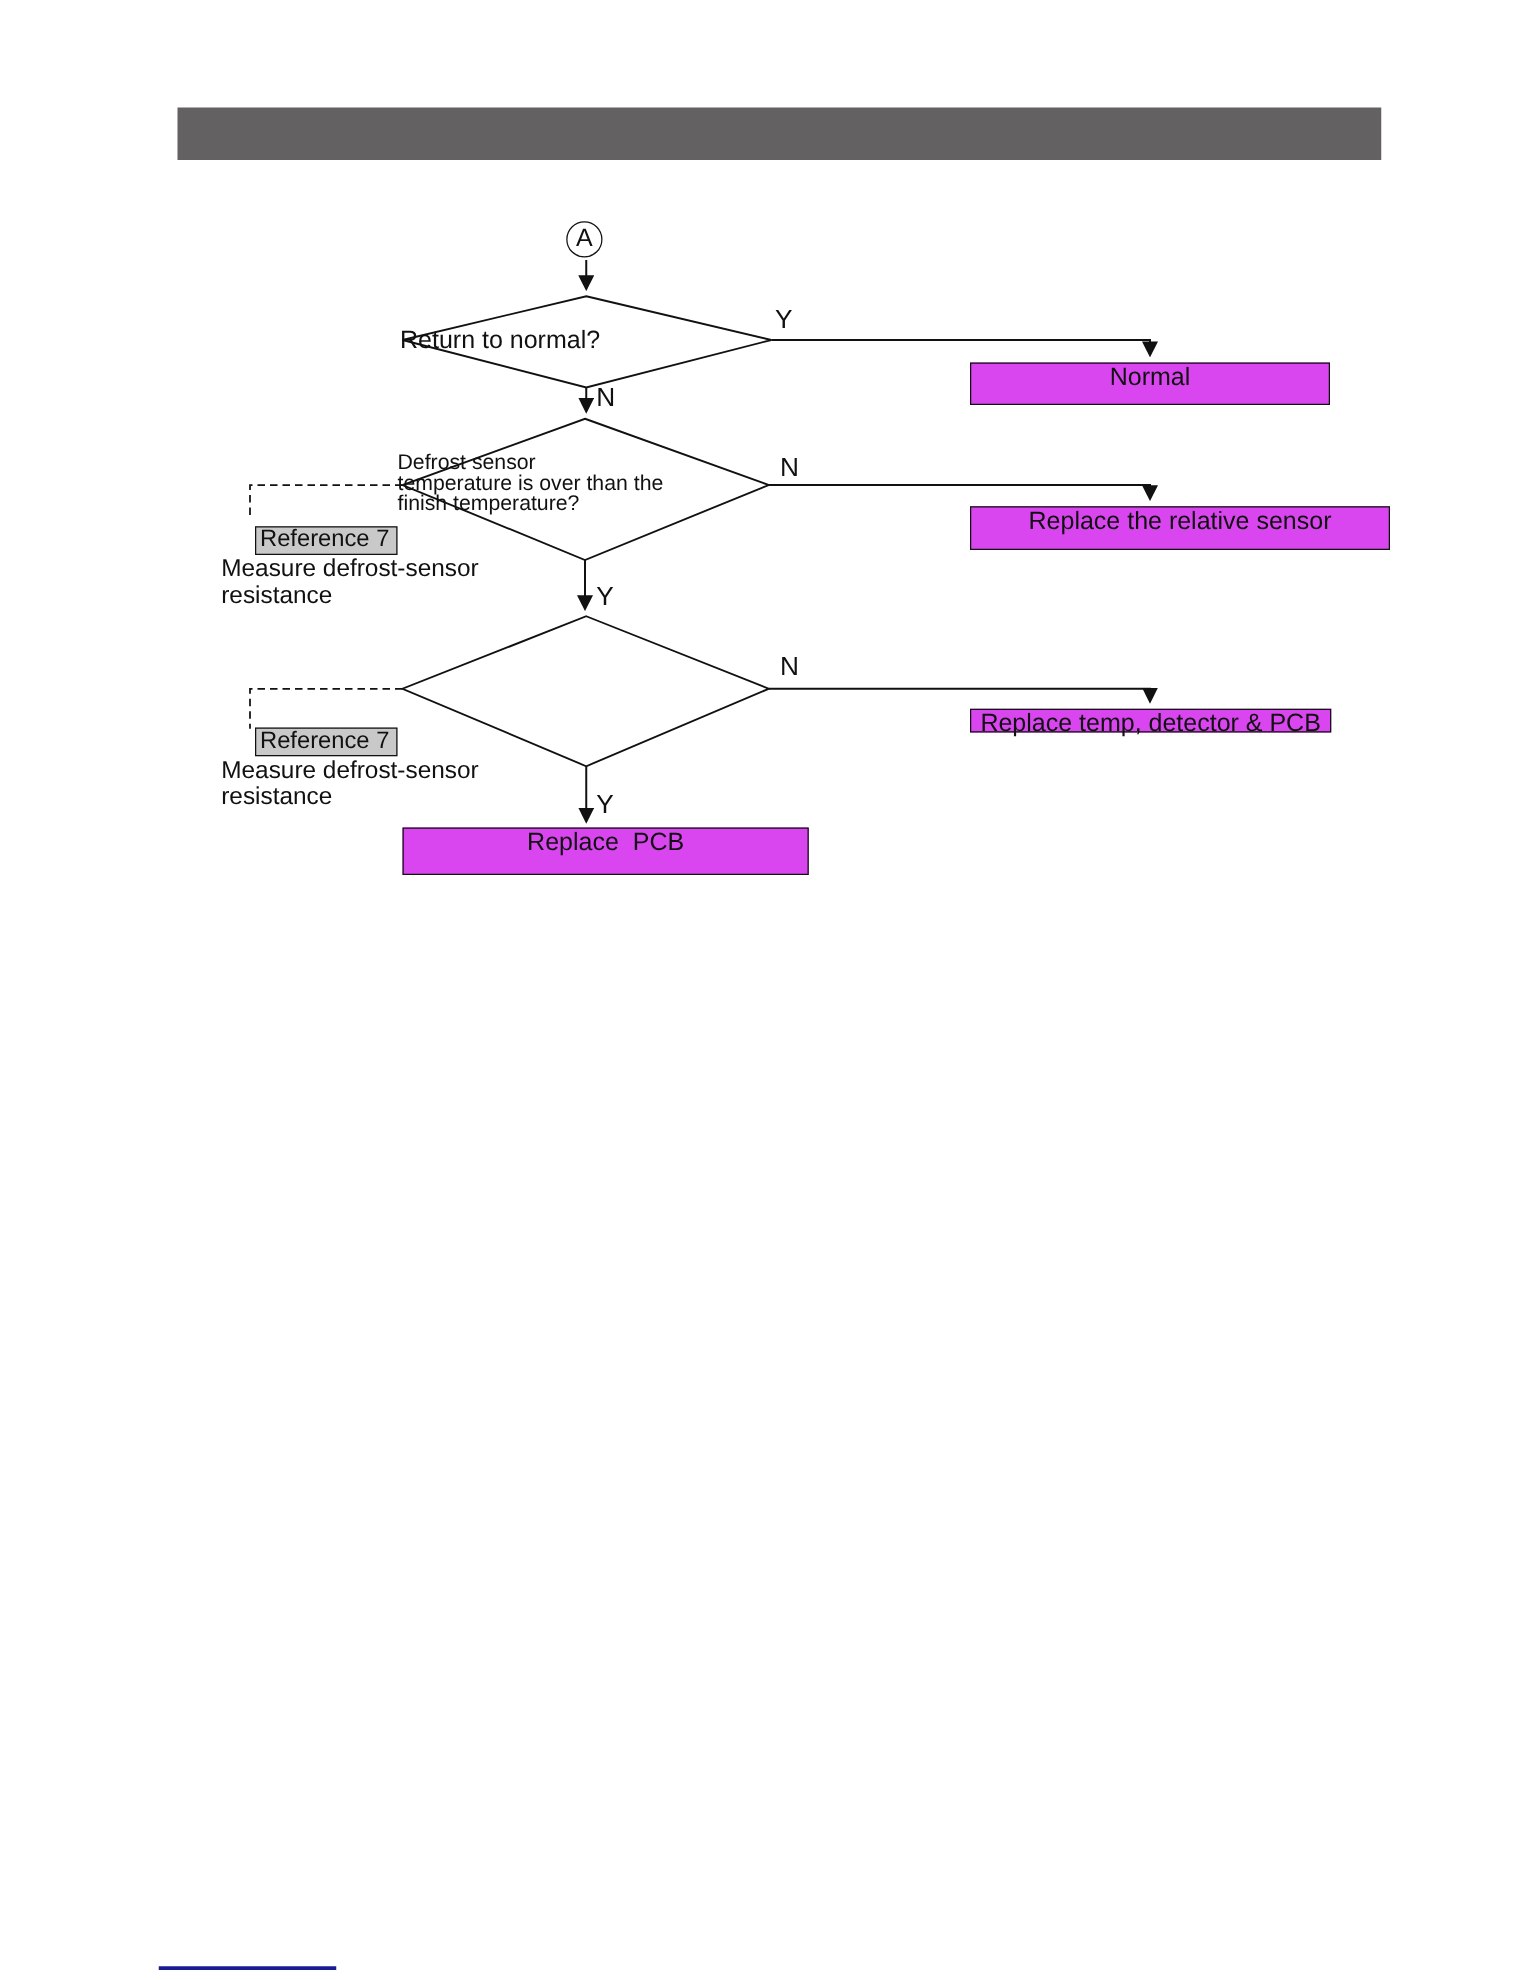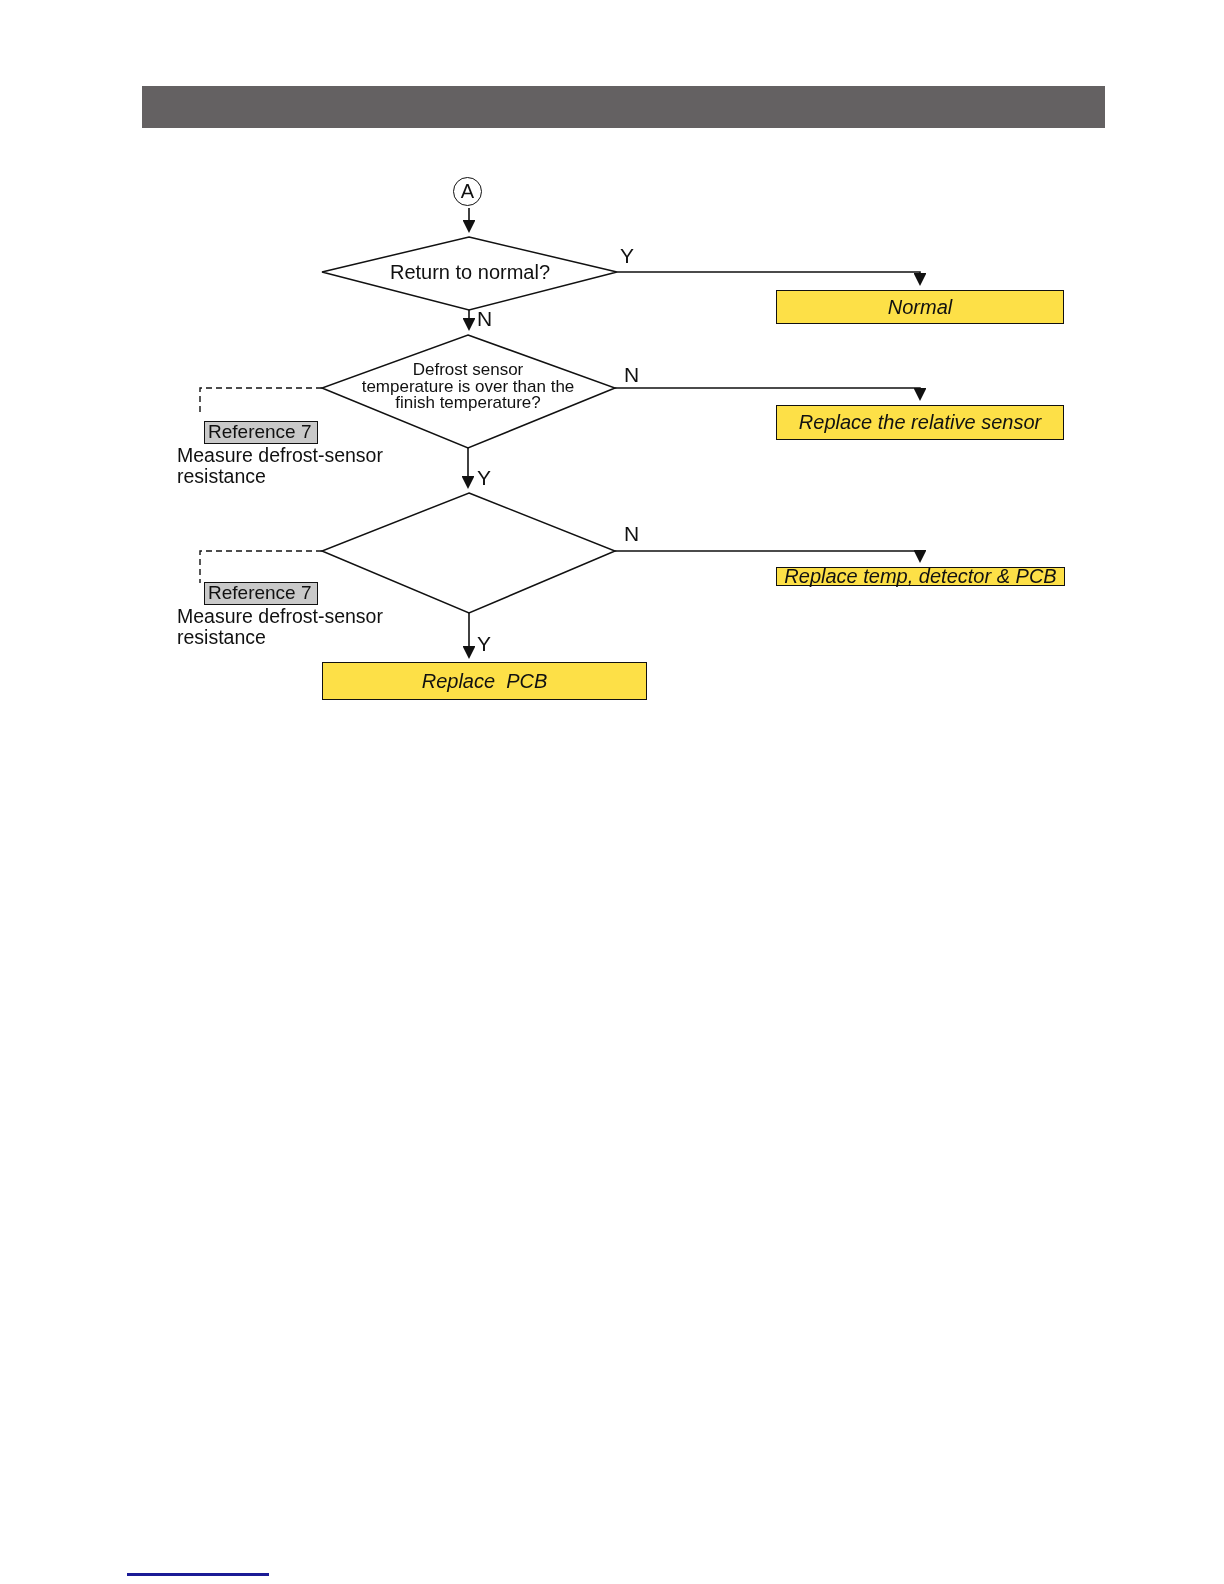--- a/index.html
+++ b/index.html
@@ -28,38 +28,36 @@
     width: 29px; height: 29px;
     border: 1.6px solid #111;
     border-radius: 50%;
     display: flex; align-items: center; justify-content: center;
     font-size: 20px;
     background: #fff;
     box-sizing: border-box;
   }
   .diamond-text {
     position: absolute;
-    text-align: center;
     line-height: 16.5px;
     font-size: 17px;
   }
   .diamond-text.single { font-size: 20px; line-height: 22px; }
   .branch-label {
     position: absolute;
     font-size: 21px;
     line-height: 21px;
   }
   .dbox {
     position: absolute;
     border: 1.6px solid #111;
-    background: #fde047;
-    display: flex; align-items: center; justify-content: center;
+    background: #d946ef;
+    display: flex; justify-content: center;
     font-size: 20px;
     box-sizing: border-box;
-    font-style: italic;
   }
   .dbox span { white-space: pre; }
   .ref-block { position: absolute; width: 260px; }
   .ref-badge {
     display: inline-block;
     border: 1.2px solid #111;
     background: #c9c9c9;
     padding: 0 5px 1px 3px;
     font-size: 19px;
     line-height: 20px;
@@ -125,21 +123,21 @@
   <div class="branch-label" style="left:620px; top:245px;">Y</div>
   <div class="branch-label" style="left:477px; top:308px;">N</div>
   <div class="branch-label" style="left:624px; top:364px;">N</div>
   <div class="branch-label" style="left:477px; top:467px;">Y</div>
   <div class="branch-label" style="left:624px; top:523px;">N</div>
   <div class="branch-label" style="left:477px; top:633px;">Y</div>
 
   <div class="dbox" style="left:776px; top:290px; width:288px; height:34px;">
     <span>Normal</span>
   </div>
-  <div class="dbox" style="left:776px; top:405px; width:288px; height:35px;">
+  <div class="dbox" style="left:776px; top:405px; width:336px; height:35px;">
     <span>Replace the relative sensor</span>
   </div>
   <div class="dbox" style="left:776px; top:567px; width:289px; height:19px;">
     <span>Replace temp, detector &amp; PCB</span>
   </div>
   <div class="dbox" style="left:322px; top:662px; width:325px; height:38px;">
     <span>Replace  PCB</span>
   </div>
 
   <div class="ref-block" style="left:177px; top:421px;">

